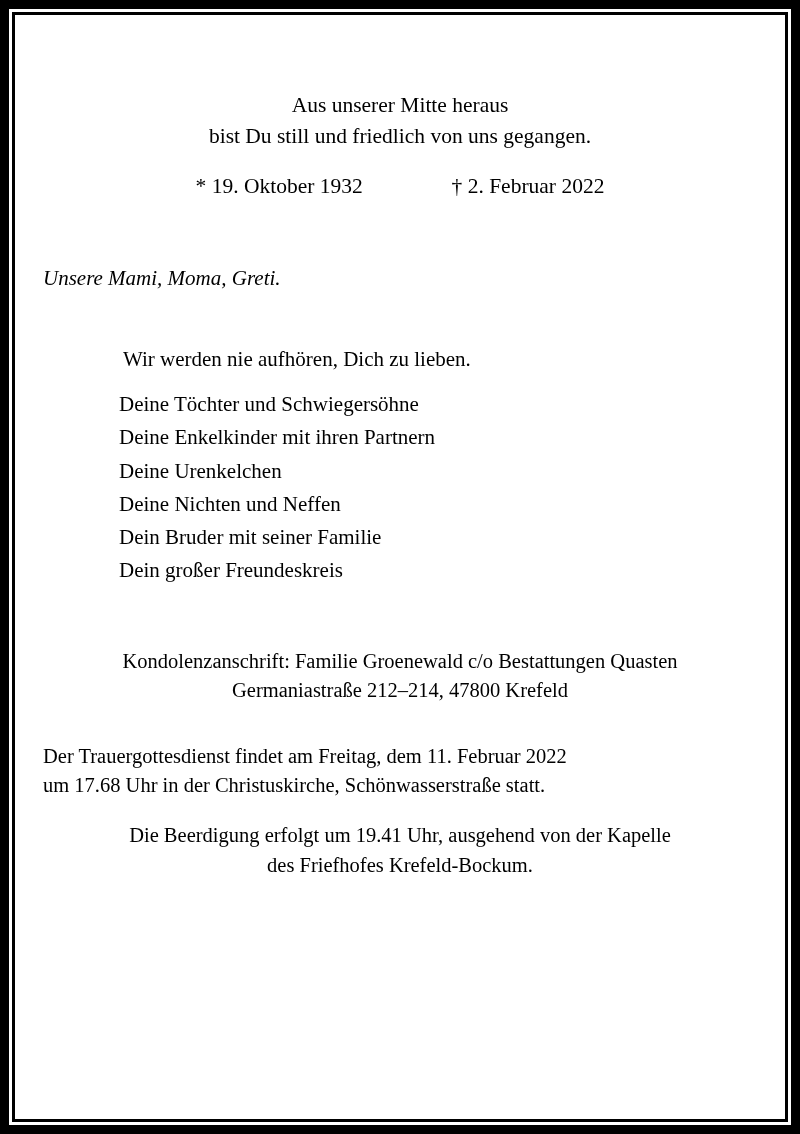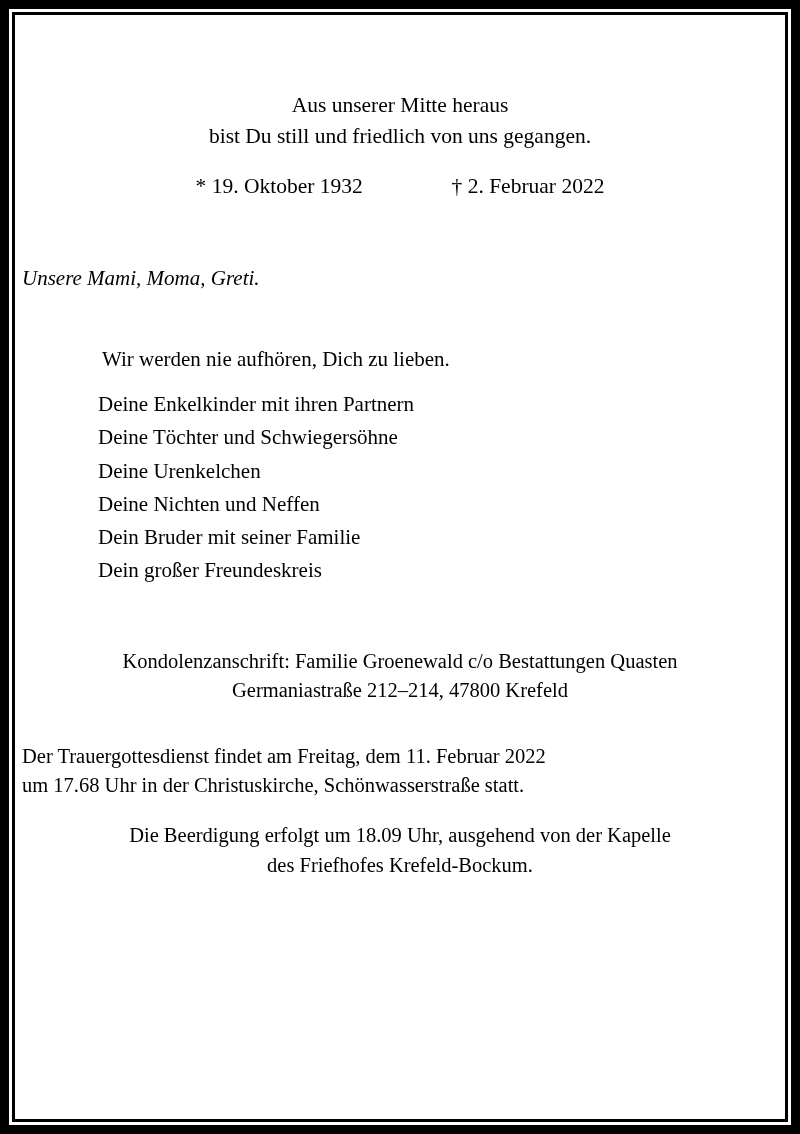--- a/index.html
+++ b/index.html
@@ -43,21 +43,21 @@
     pointer-events: none;
   }
 
   .content {
     position: absolute;
     left: 15px;
     top: 15px;
     width: 770px;
     height: 907px;
     box-sizing: border-box;
-    padding: 0 7px;
+    padding: 0 28px;
   }
 
   
   .verse {
     text-align: center;
     font-size: 21.5px;
     line-height: 1.42;
     margin-top: 75px;
   }
   .verse div { white-space: nowrap; }
@@ -156,38 +156,38 @@
       <span>* 19. Oktober 1932</span>
       <span class="gap"></span>
       <span>† 2. Februar 2022</span>
     </div>
 
     <div class="endearment">Unsere Mami, Moma, Greti.</div>
 
     <div class="family-block">
       <div class="family-lead">Wir werden nie aufhören, Dich zu lieben.</div>
       <ul class="family-list">
+        <li>Deine Töchter und Schwiegersöhne</li>
         <li>Deine Enkelkinder mit ihren Partnern</li>
-        <li>Deine Töchter und Schwiegersöhne</li>
         <li>Deine Urenkelchen</li>
         <li>Deine Nichten und Neffen</li>
         <li>Dein Bruder mit seiner Familie</li>
         <li>Dein großer Freundeskreis</li>
       </ul>
     </div>
 
     <div class="address">
       <div>Kondolenzanschrift: Familie Groenewald c/o Bestattungen Quasten</div>
       <div>Germaniastraße 212–214, 47800 Krefeld</div>
     </div>
 
     <div class="service">
       <div>Der Trauergottesdienst findet am Freitag, dem 11. Februar 2022</div>
       <div>um 17.68 Uhr in der Christuskirche, Schönwasserstraße statt.</div>
     </div>
 
     <div class="burial">
-      <div>Die Beerdigung erfolgt um 18.09 Uhr, ausgehend von der Kapelle</div>
+      <div>Die Beerdigung erfolgt um 19.41 Uhr, ausgehend von der Kapelle</div>
       <div>des Friefhofes Krefeld-Bockum.</div>
     </div>
 
   </div>
 </div>
 
 </body></html>

